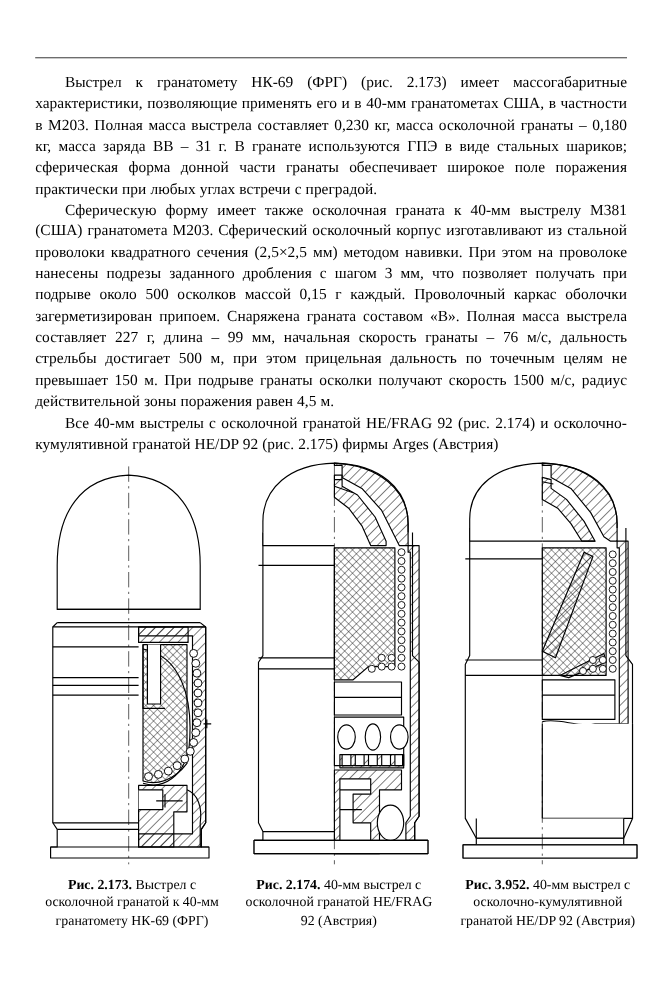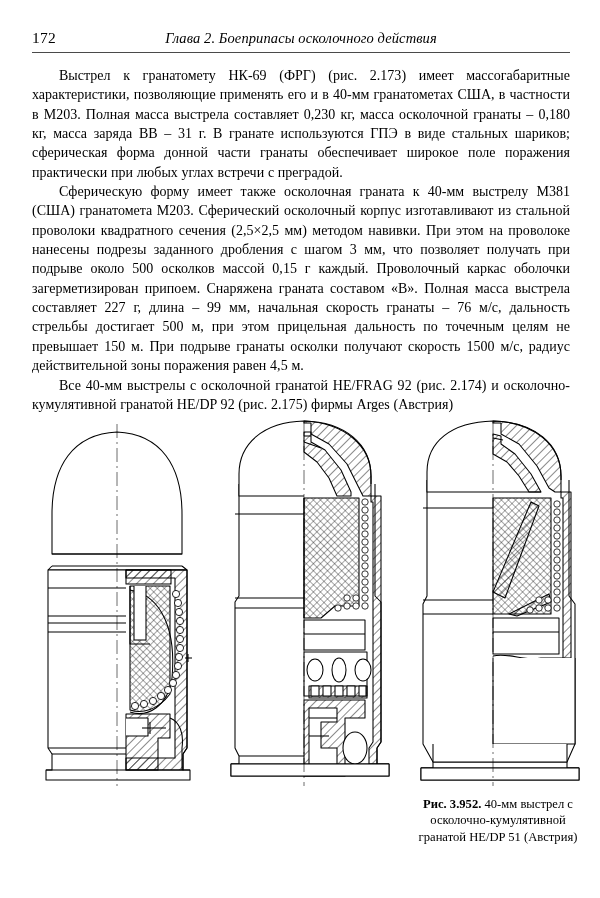--- a/index.html
+++ b/index.html
@@ -122,24 +122,20 @@
   #cap-2 { left: 198px; width: 180px; }
   #cap-3 { left: 388px; width: 180px; }
   .caption .fignum { font-weight: bold; }
   .caption .captext { font-weight: normal; }
 </style>
 </head>
 <body>
 
 <div class="page">
 
-  <div class="header">
-    <div class="page-number">172</div>
-    <div class="header-title">Глава 2. Боеприпасы осколочного действия</div>
-  </div>
   <div class="header-rule"></div>
 
   <div class="body-text">
     <p>Выстрел к гранатомету НК-69 (ФРГ) (рис. 2.173) имеет массогабаритные характеристики, позволяющие применять его и в 40-мм гранатометах США, в частности в М203. Полная масса выстрела составляет 0,230 кг, масса осколочной гранаты – 0,180 кг, масса заряда ВВ – 31 г. В гранате используются ГПЭ в виде стальных шариков; сферическая форма донной части гранаты обеспечивает широкое поле поражения практически при любых углах встречи с преградой.</p>
     <p>Сферическую форму имеет также осколочная граната к 40-мм выстрелу М381 (США) гранатомета М203. Сферический осколочный корпус изготавливают из стальной проволоки квадратного сечения (2,5×2,5 мм) методом навивки. При этом на проволоке нанесены подрезы заданного дробления с шагом 3 мм, что позволяет получать при подрыве около 500 осколков массой 0,15 г каждый. Проволочный каркас оболочки загерметизирован припоем. Снаряжена граната составом «В». Полная масса выстрела составляет 227 г, длина – 99 мм, начальная скорость гранаты – 76 м/с, дальность стрельбы достигает 500 м, при этом прицельная дальность по точечным целям не превышает 150 м. При подрыве гранаты осколки получают скорость 1500 м/с, радиус действительной зоны поражения равен 4,5 м.</p>
     <p class="last">Все 40-мм выстрелы с осколочной гранатой HE/FRAG 92 (рис. 2.174) и осколочно-кумулятивной гранатой HE/DP 92 (рис. 2.175) фирмы Arges (Австрия)</p>
   </div>
 
   <div class="figures">
 
@@ -377,18 +373,24 @@
           <path d="M20,326 L20,344 L154,344 L154,326" fill="#fff" stroke="#000"></path>
           <path d="M8,350 L166,350 L166,362 L8,362 Z" fill="#fff" stroke="#000"></path>
         </g>
 
         <line x1="80" y1="4" x2="80" y2="368" stroke="#000" stroke-width="0.8" stroke-dasharray="14,4,2,4" opacity="0.72"></line>
       </svg>
     </div>
   </div>
 
   <div class="captions">
+    <div class="caption" id="cap-1">
+      <span class="fignum">Рис. 2.173.</span><span class="captext"> Выстрел с осколочной гранатой к 40-мм гранатомету НК-69 (ФРГ)</span>
+    </div>
+    <div class="caption" id="cap-2">
+      <span class="fignum">Рис. 2.174.</span><span class="captext"> 40-мм выстрел с осколочной гранатой HE/FRAG 92 (Австрия)</span>
+    </div>
     <div class="caption" id="cap-3">
-      <span class="fignum">Рис. 3.952.</span><span class="captext"> 40-мм выстрел с осколочно-кумулятивной гранатой HE/DP 51 (Австрия)</span>
+      <span class="fignum">Рис. 3.952.</span><span class="captext"> 40-мм выстрел с осколочно-кумулятивной гранатой HE/DP 92 (Австрия)</span>
     </div>
   </div>
 
 </div>
 
 </body></html>

